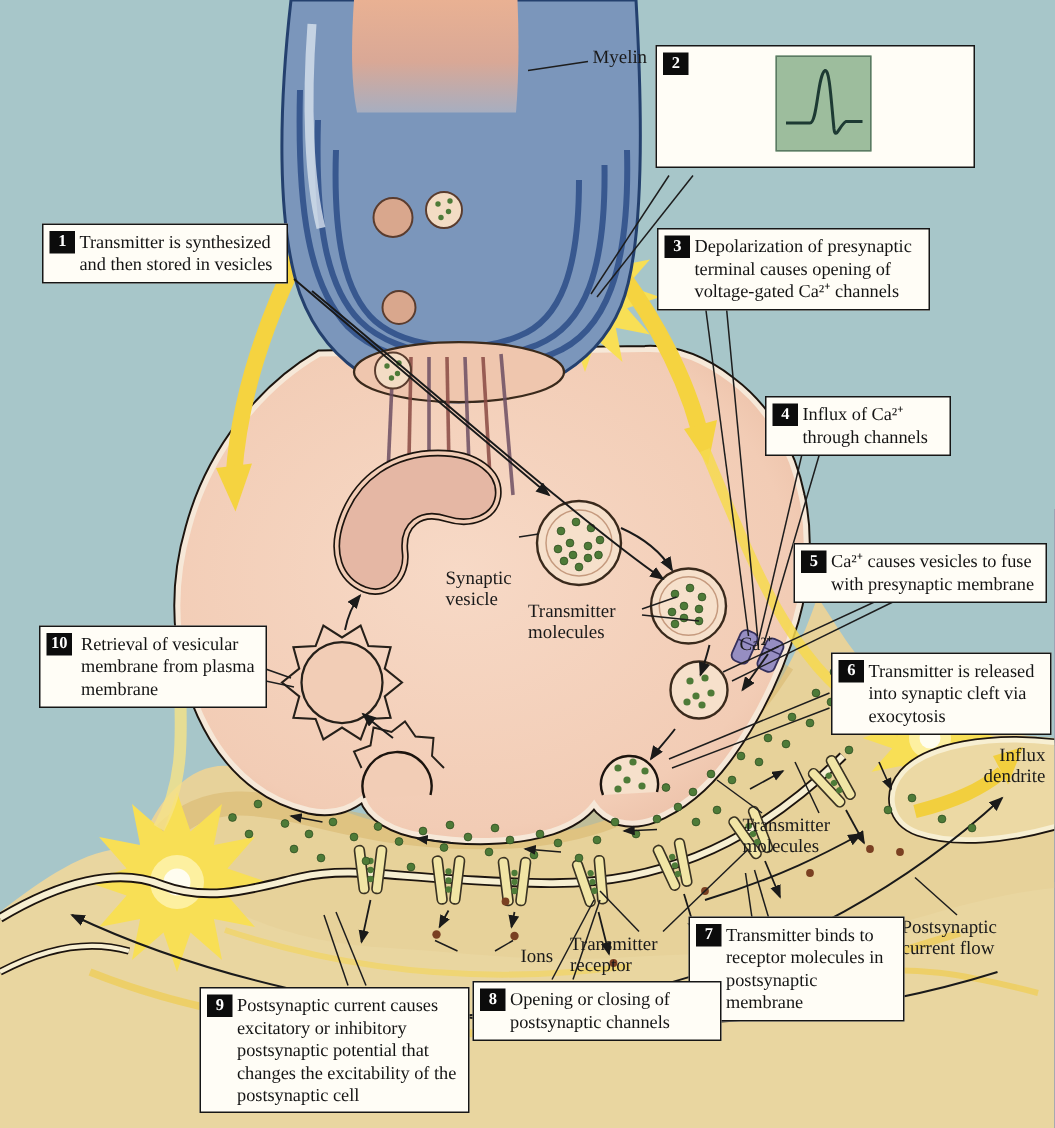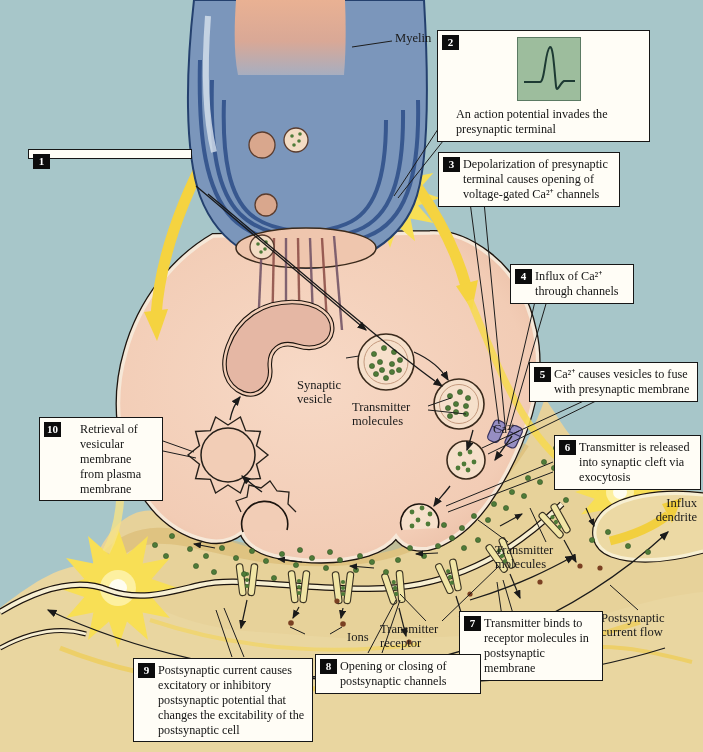--- a/index.html
+++ b/index.html
@@ -368,28 +368,28 @@
   <div class="lbl" style="left:352px;top:400px;width:82px;">Transmitter molecules</div>
   <div class="lbl" style="left:493px;top:422px;">Ca²⁺</div>
   <div class="lbl" style="left:633px;top:496px;width:64px;text-align:right;">Influx dendrite</div>
   <div class="lbl" style="left:495px;top:543px;width:82px;">Transmitter molecules</div>
   <div class="lbl" style="left:601px;top:611px;width:96px;">Postsynaptic current flow</div>
   <div class="lbl" style="left:303px;top:630px;margin-left:44px;">Ions</div>
   <div class="lbl" style="left:380px;top:622px;width:88px;">Transmitter receptor</div>
 
   <div class="callout" style="left:28px;top:149px;width:164px;">
     <span class="chip">1</span>
+    <span>Transmitter is synthesized and then stored in vesicles</span>
   </div>
 
   <div class="callout" style="left:437px;top:30px;width:213px;padding-left:18px;">
     <span class="chip">2</span>
     <svg class="apbox" viewBox="0 0 62 62">
       <path d="M6,44 L22,44 C27,44 27,12 32,9 C35,8 36,28 38,48 C39,56 42,45 46,43 L57,43" fill="none" stroke="#1d3a33" stroke-width="2"></path>
     </svg>
-    <span>An action potential invades the presynaptic terminal</span>
   </div>
 
   <div class="callout" style="left:438px;top:152px;width:182px;">
     <span class="chip">3</span>
     <span>Depolarization of presynaptic terminal causes opening of voltage-gated Ca²⁺ channels</span>
   </div>
 
   <div class="callout" style="left:510px;top:264px;width:124px;">
     <span class="chip">4</span>
     <span>Influx of Ca²⁺ through channels</span>
@@ -413,18 +413,18 @@
   <div class="callout" style="left:315px;top:654px;width:166px;">
     <span class="chip">8</span>
     <span>Opening or closing of postsynaptic channels</span>
   </div>
 
   <div class="callout" style="left:133px;top:658px;width:180px;">
     <span class="chip">9</span>
     <span>Postsynaptic current causes excitatory or inhibitory postsynaptic potential that changes the excitability of the postsynaptic cell</span>
   </div>
 
-  <div class="callout" style="left:26px;top:417px;width:124px;padding-left:40px;margin-left:13px;">
+  <div class="callout" style="left:26px;top:417px;width:152px;padding-left:27px;">
     <span class="chip">10</span>
     <span>Retrieval of vesicular membrane from plasma membrane</span>
   </div>
 
 </div>
 
 </body></html>

